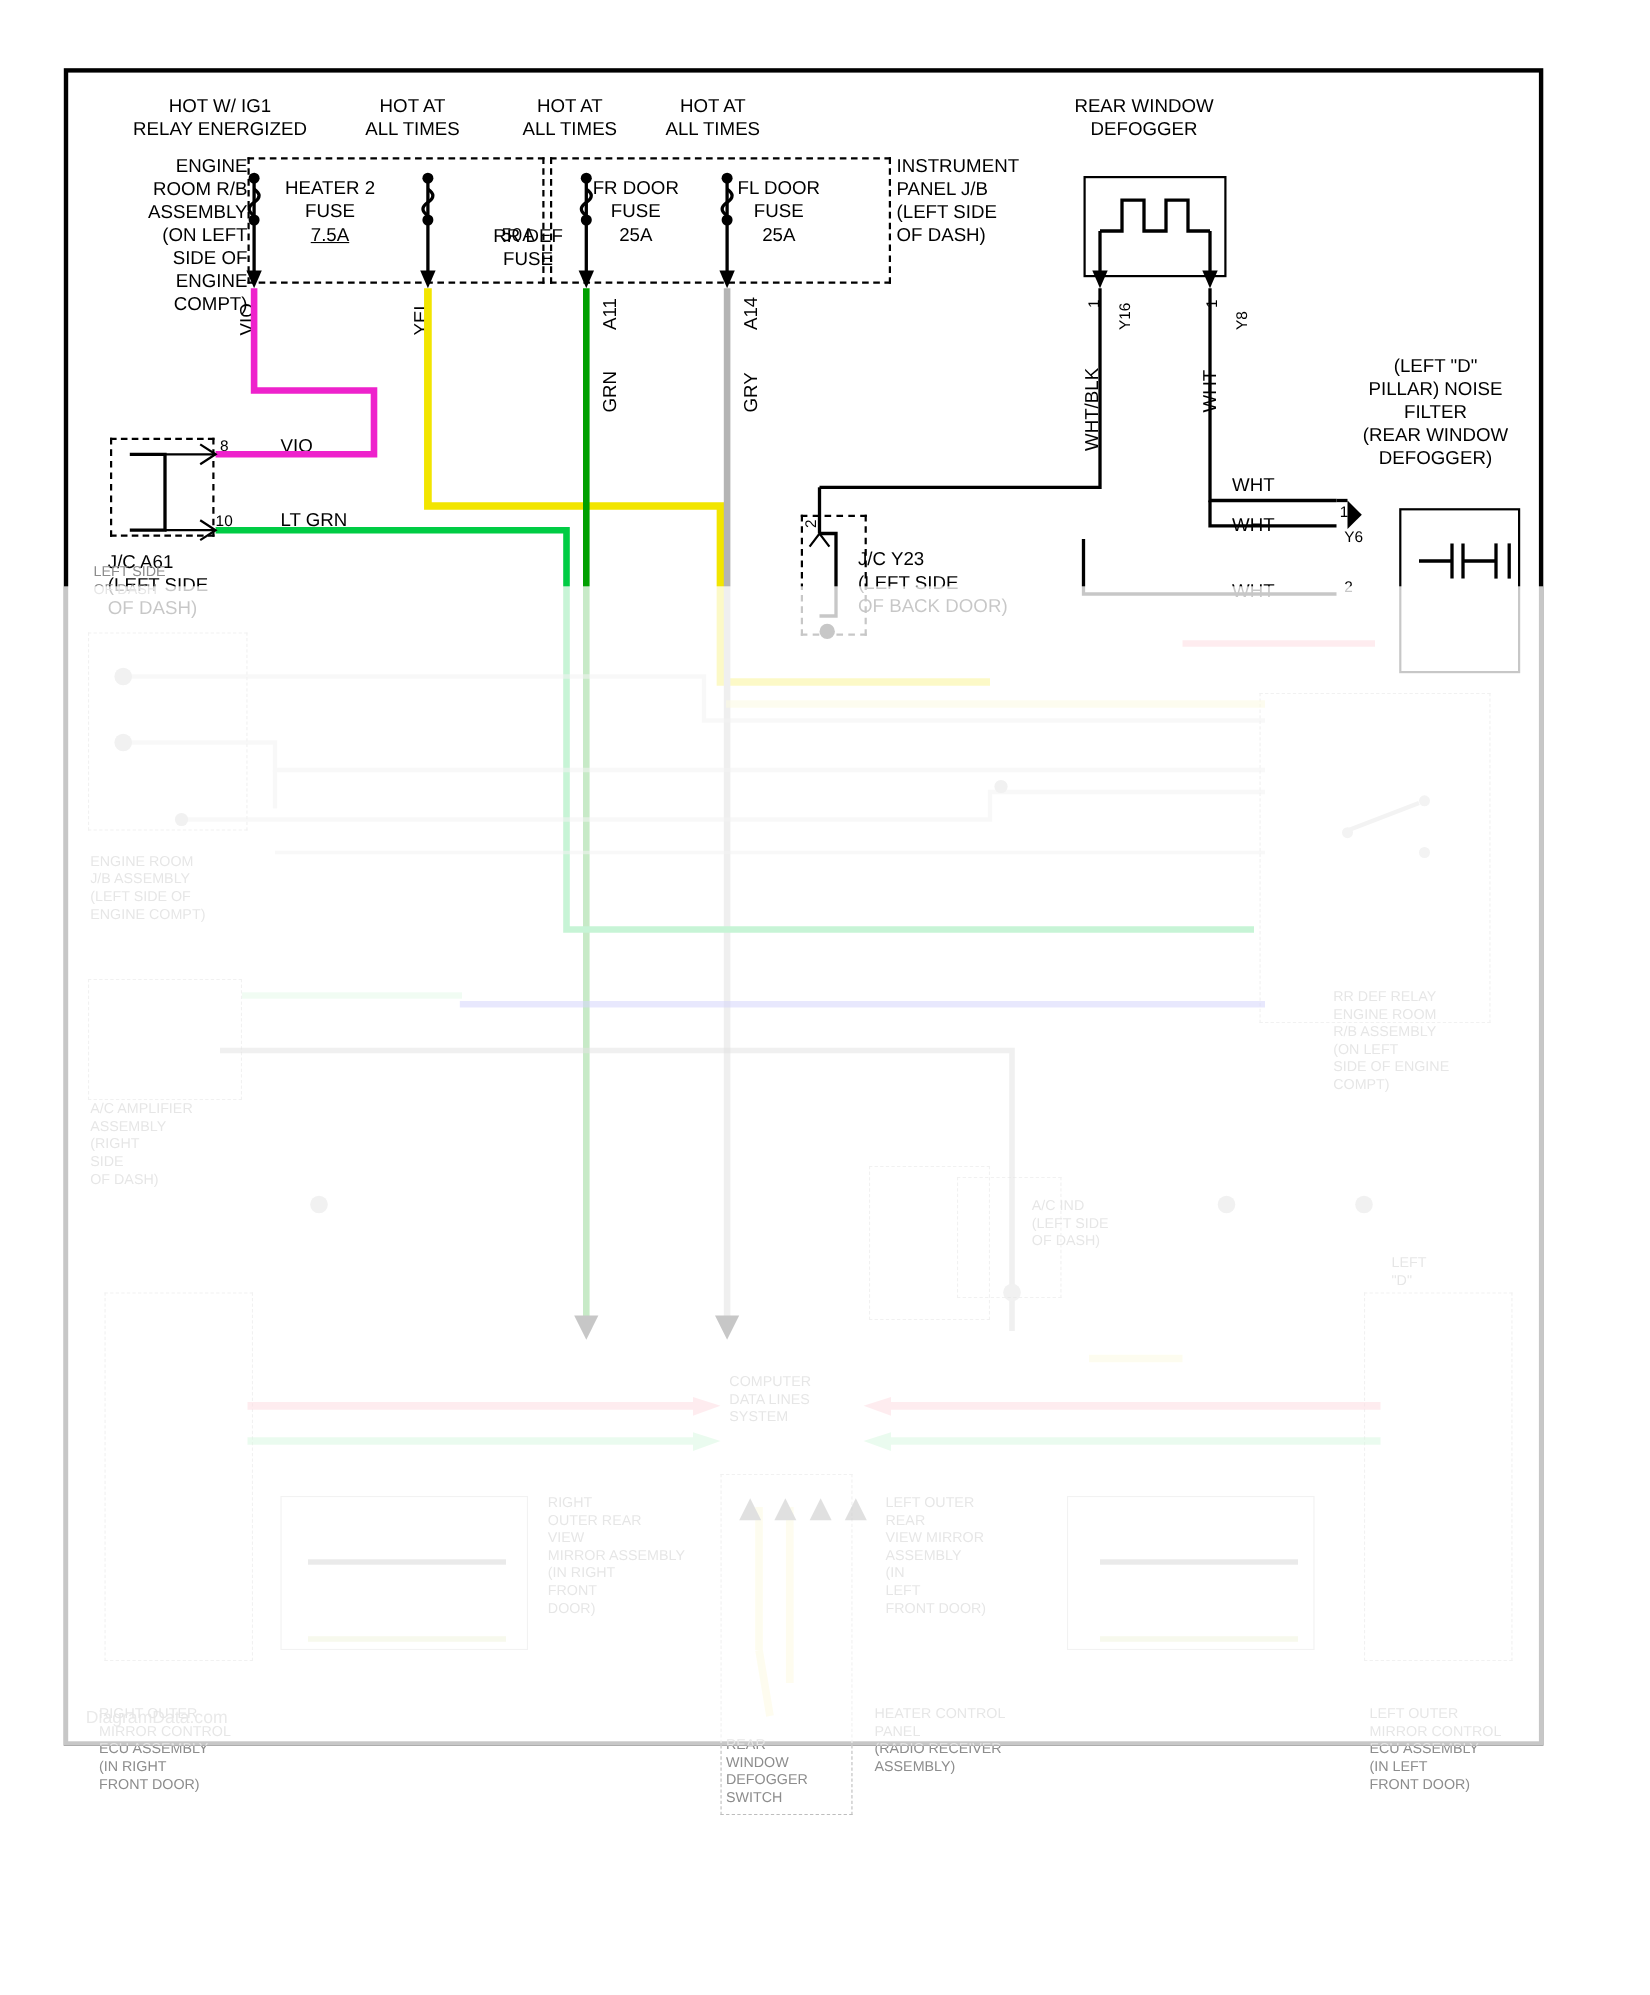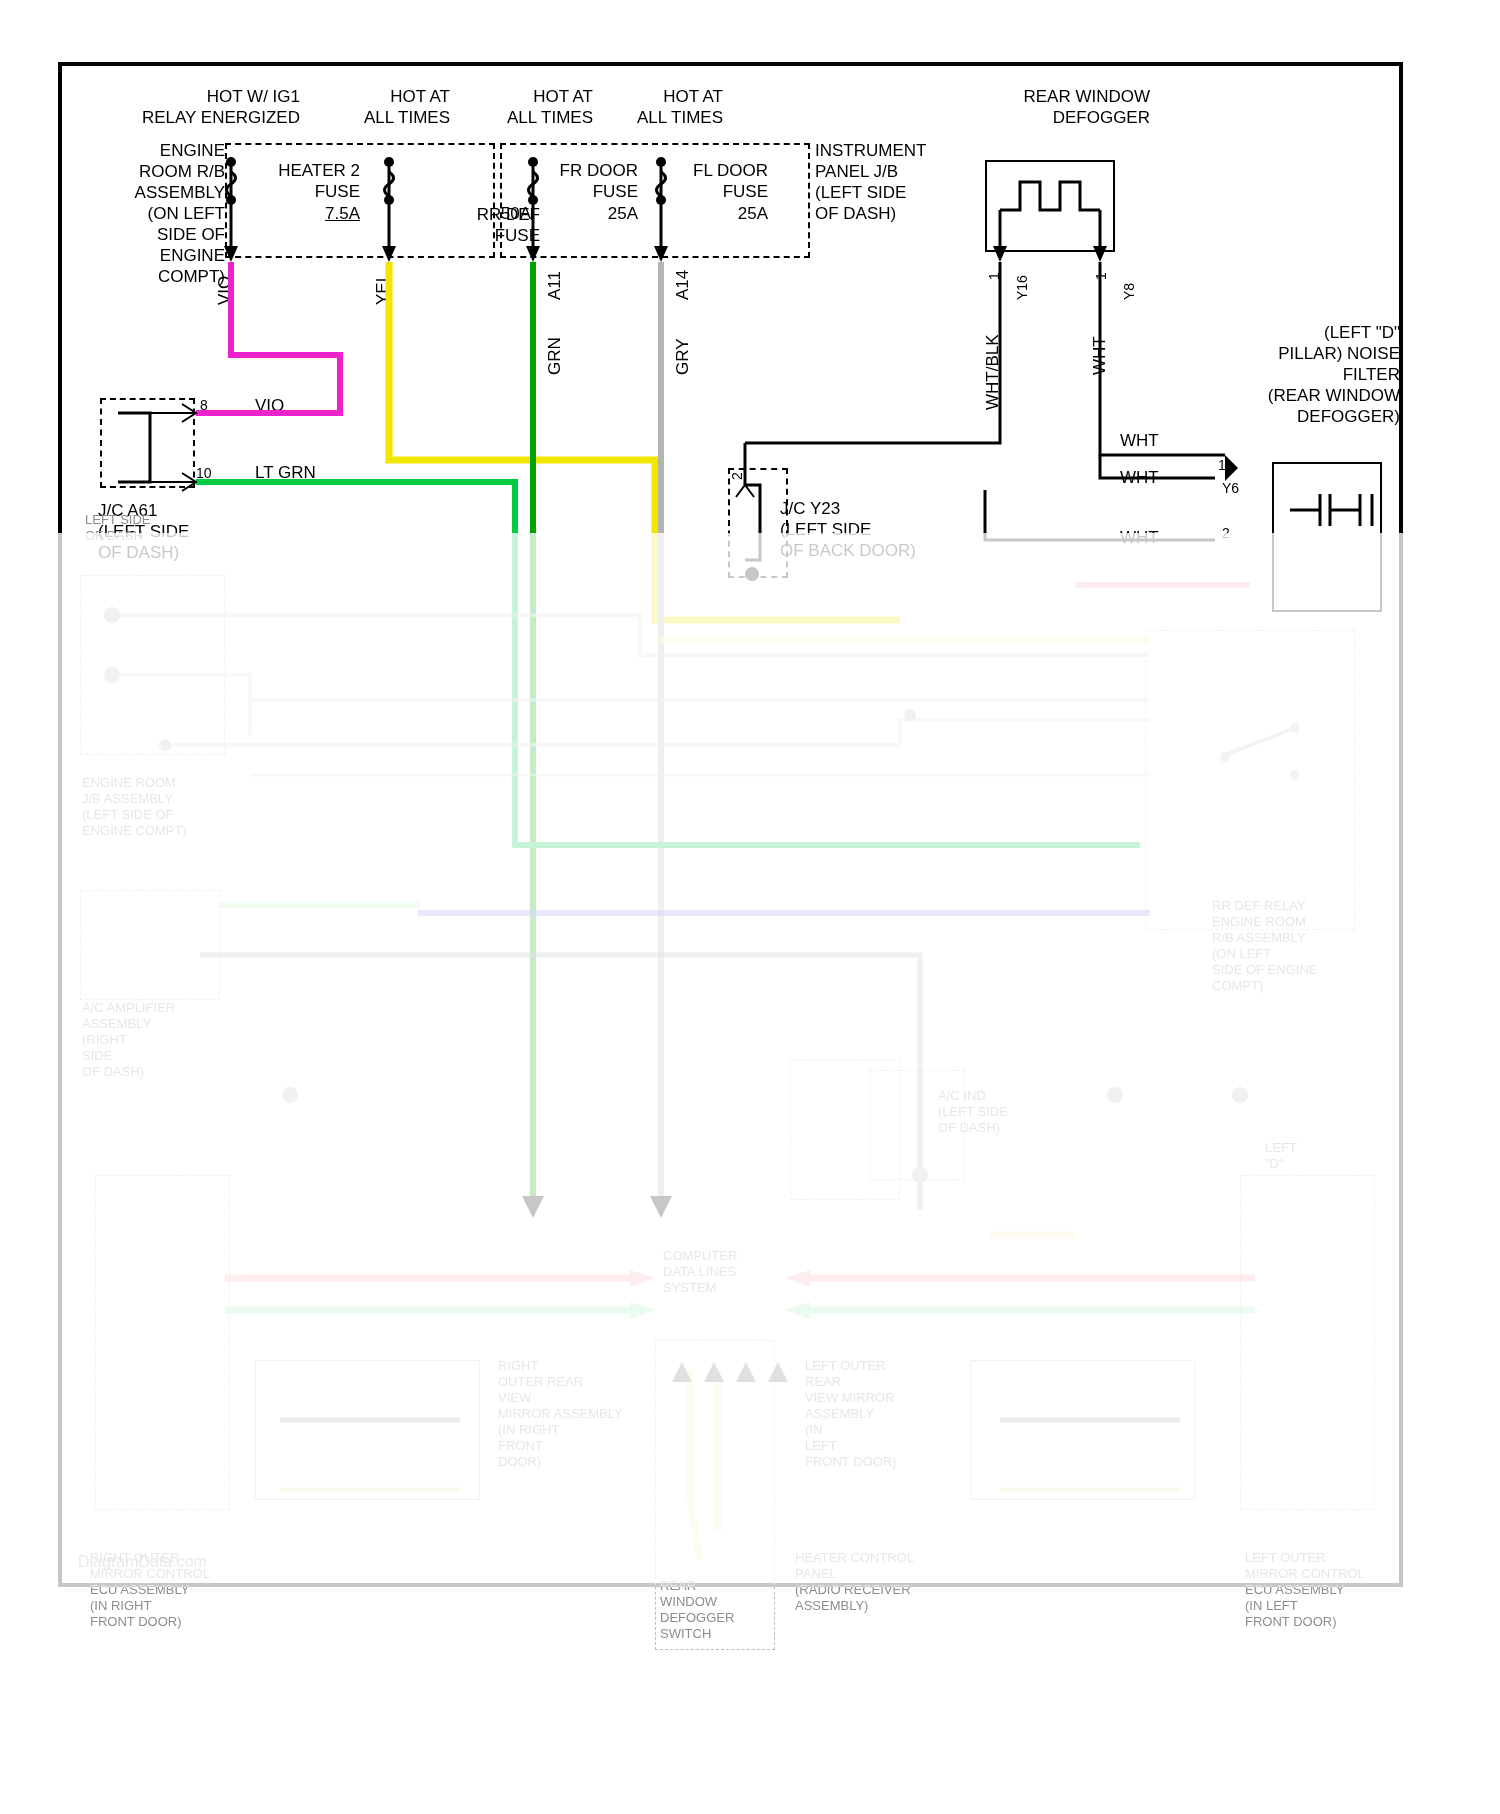--- a/index.html
+++ b/index.html
@@ -36,21 +36,21 @@
     background: rgba(255,255,255,0.78);
     pointer-events: none;
     z-index: 40;
   }
   .lbl {
     position: absolute;
     font-size: 17px;
     line-height: 21px;
     color: #000;
     white-space: pre;
-    text-align: right;
+    text-align: center;
   }
   .lbl.left { text-align: left; }
   .lbl.right { text-align: right; }
   .vlbl {
     position: absolute;
     font-size: 17px;
     line-height: 19px;
     color: #000;
     white-space: nowrap;
     transform-origin: 0 0;

